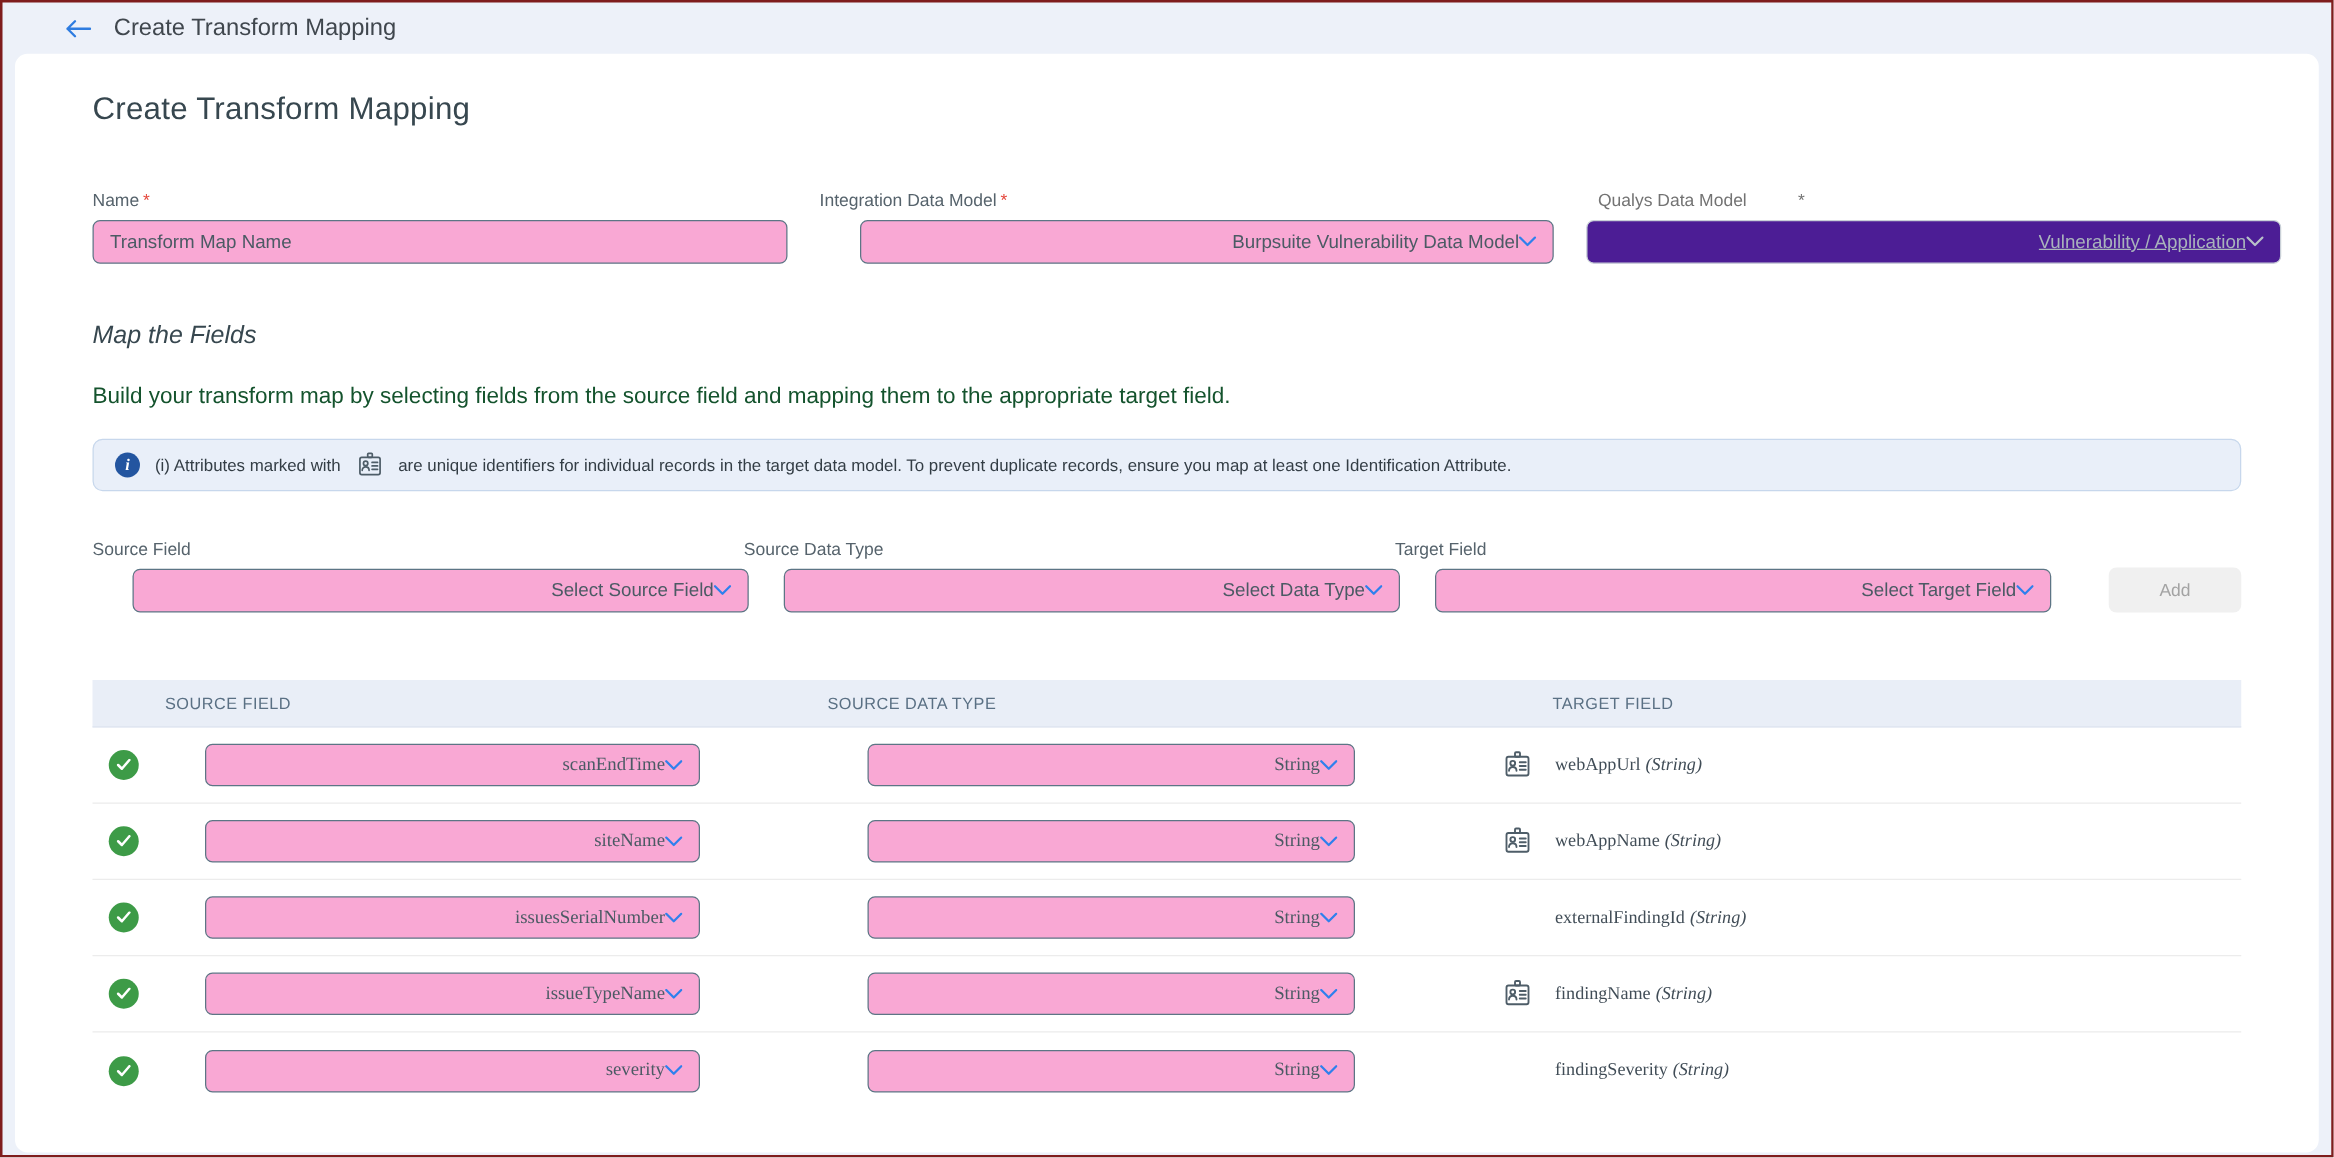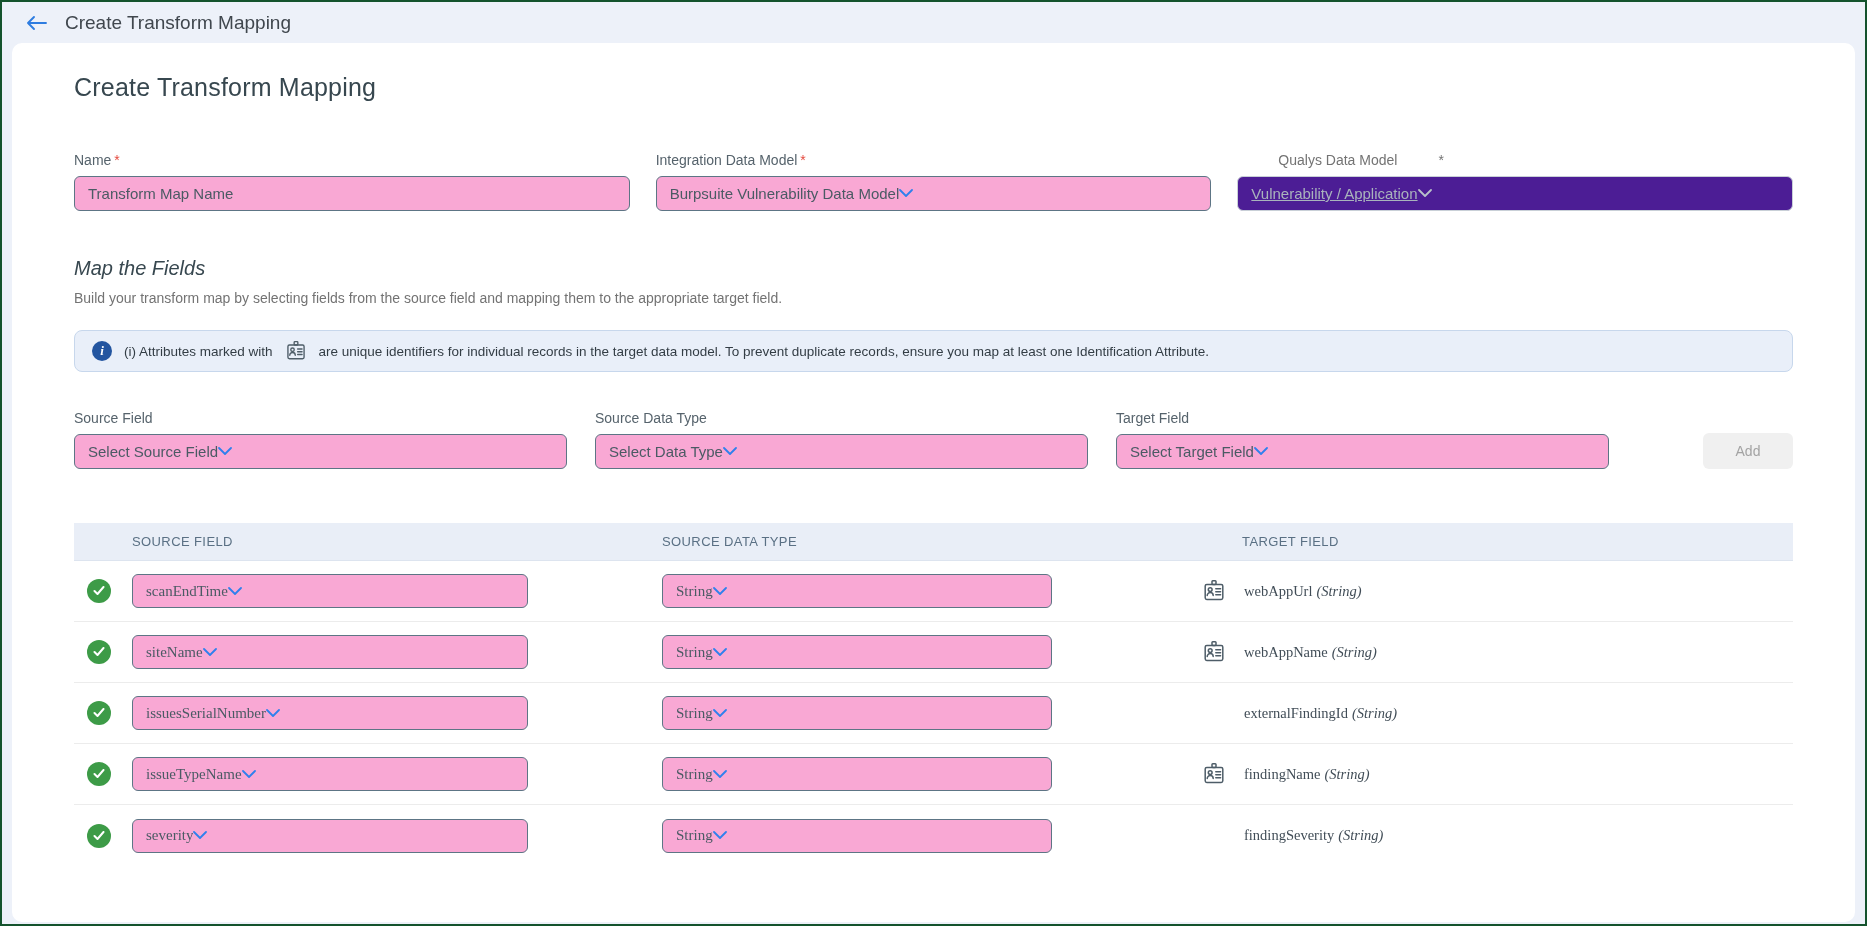--- a/index.html
+++ b/index.html
@@ -1,23 +1,24 @@
 <!DOCTYPE html>
 <html><head>
 <meta charset="utf-8">
 <style>
   * { box-sizing: border-box; }
   html,body { margin:0; padding:0; background:#ffffff; }
   .frame {
     position:relative;
     width:1867px; height:926px;
     background:#edf1f9;
-    border:2px solid #14532d;
+    border:2px solid #7f1d1d;
     font-family:"Liberation Sans","DejaVu Sans",sans-serif;
     overflow:hidden;
+    padding-left:26px;
   }
   
   .topbar { display:flex; align-items:center; height:41px; padding-left:24px; }
   .back-btn { display:flex; align-items:center; cursor:pointer; margin-right:18px; }
   .topbar-title { font-size:19px; color:#40474e; }
   
   .card {
     position:absolute; left:10px; right:10px; top:41px; bottom:2px;
     background:#ffffff; border-radius:10px;
     padding:30px 62px 0 62px; overflow:hidden;
@@ -27,43 +28,43 @@
   .form-row { display:flex; gap:26px; margin-top:50px; }
   .field { flex:1; min-width:0; }
   .field-label { font-size:14px; color:#56636c; margin-bottom:8px; }
   .req { color:#e5493e; margin-left:3px; }
   .field.disabled .field-label, .field.disabled .req { color:#737373;margin-left:41px; }
   .text-input, .select {
     width:100%; height:35px; border:1px solid #5d7585; border-radius:6px;
     background:#f9a8d4; font-size:15px; color:#4b5a64; padding:0 13px;
     font-family:inherit; outline:none;
   }
-  .select { display:flex; align-items:center; justify-content:flex-start; cursor:pointer; }
+  .select { display:flex; align-items:center; justify-content:flex-end; cursor:pointer;margin-left:32px; }
   .select .sel-text { white-space:nowrap; overflow:hidden; text-overflow:ellipsis; }
   .select.disabled { border-color:#c9d0d7; color:#a9b3bc; cursor:default; background:#4c1d95;text-decoration:underline; }
   
   .section-title { margin:46px 0 0 0; font-size:20px; font-weight:500; color:#37474f;font-style:italic; }
-  .section-sub { margin-top:10px; font-size:14px; color:#737373; }
+  .section-sub { margin-top:26px; font-size:18px; color:#14532d; }
   
   .banner {
     margin-top:24px; min-height:42px; display:flex; align-items:center; gap:12px;
     background:#e9eff9; border:1px solid #c7d7ec; border-radius:8px; padding:6px 17px;
   }
   .info-circle {
     flex:none; width:20px; height:20px; border-radius:50%; background:#2355a0;
     color:#fff; display:flex; align-items:center; justify-content:center;
     font-family:"Liberation Serif","DejaVu Serif",serif; font-style:italic; font-weight:bold; font-size:13px;
   }
   .banner-text { font-size:13.5px; color:#333d45; display:flex; align-items:center; gap:12px; flex-wrap:wrap; }
   .badge-icon { display:inline-flex; align-items:center; }
   
   .selector-row { display:flex; gap:28px; margin-top:38px; align-items:flex-end; }
   .sel-group { width:493px; flex:none; }
   .add-btn {
-    margin-left:auto; width:90px; height:36px; border:none; border-radius:6px;
+    margin-left:auto; width:106px; height:36px; border:none; border-radius:6px;
     background:#f0f0f0; color:#a3a3a3; font-size:14px; font-family:inherit; cursor:default;
   }
   
   .tbl { margin-top:54px; }
   .tbl-header {
     display:flex; align-items:center; height:38px; background:#e9eef7;
     font-size:13px; color:#5a7084; letter-spacing:0.4px; border-bottom:1px solid #dde4ef;
   }
   .cell-check { flex:none; width:58px; padding-left:13px; display:flex; align-items:center; }
   .cell-source { flex:none; width:396px; }

